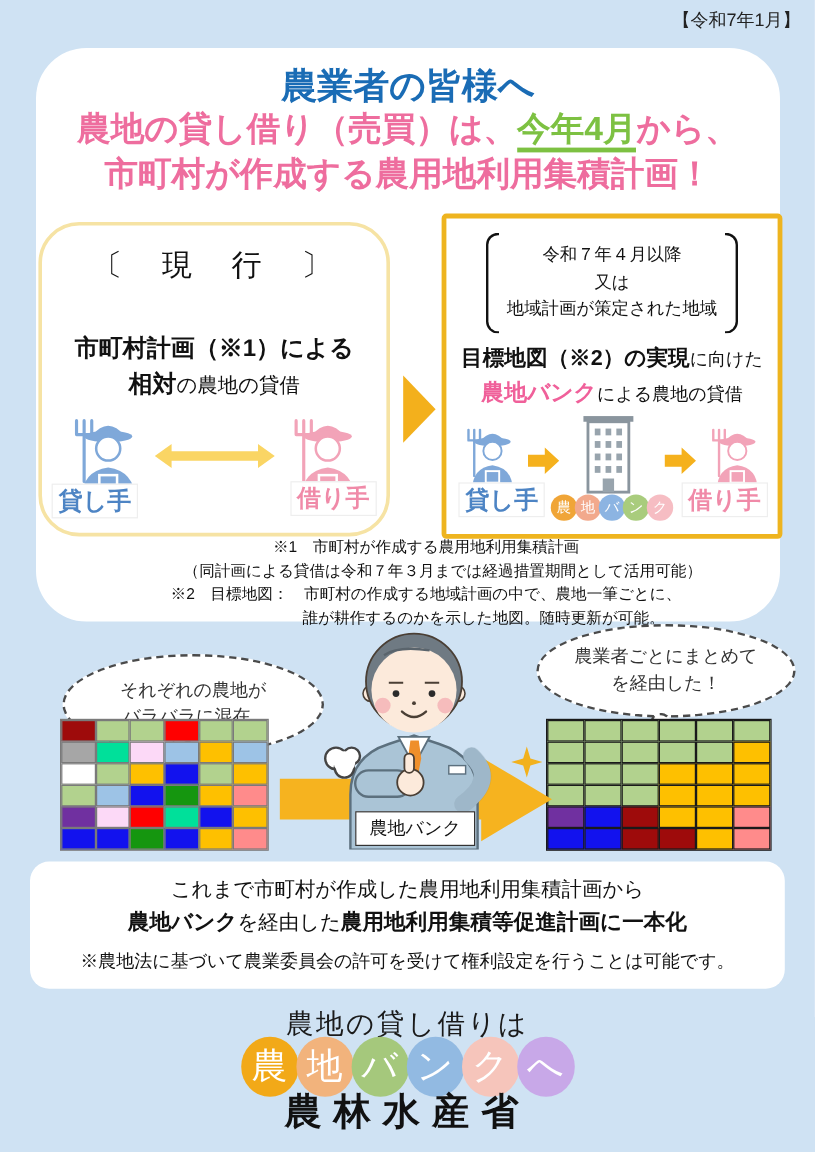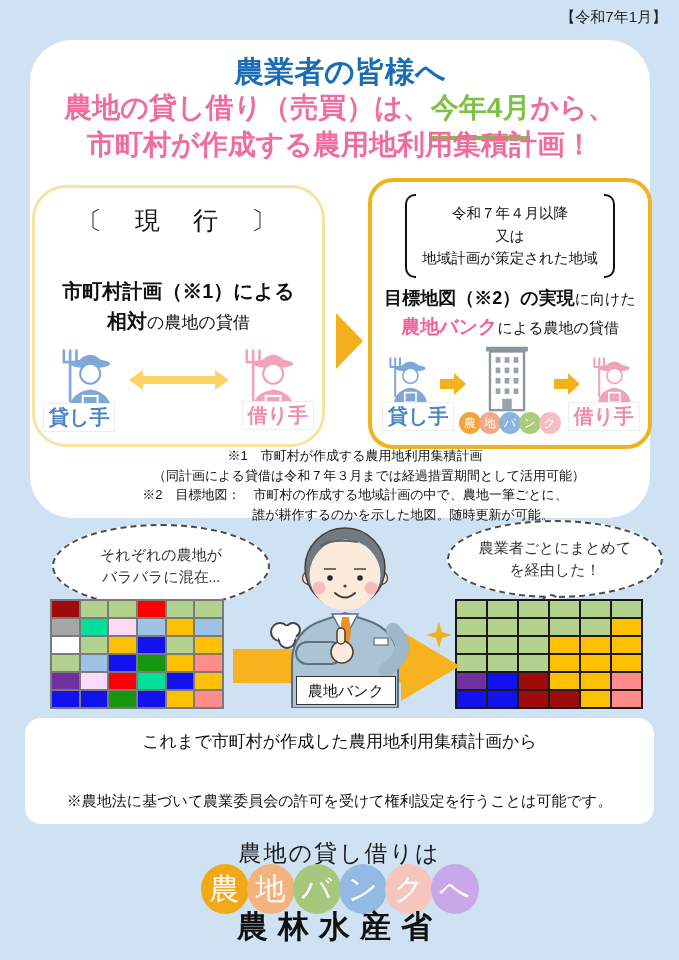--- a/index.html
+++ b/index.html
@@ -9,21 +9,21 @@
   .abs{position:absolute;}
   .ctr{text-align:center;}
 
   
   #date-label{top:8px;right:12px;font-size:15px;color:#222;}
 
   
   #main-card{left:30px;top:40px;width:620px;height:478px;background:#fff;border-radius:42px;}
   #page-title{left:0;top:12px;width:100%;font-size:30px;font-weight:bold;color:#1a6cb5;}
   #headline{left:0;top:50px;width:100%;font-size:28px;font-weight:bold;color:#ee6d9e;line-height:1.32;}
-  .hl-green{color:#7dc142;border-bottom:4px solid #7dc142;padding-bottom:13px;}
+  .hl-green{color:#7dc142;border-bottom:4px solid #7dc142;padding-bottom:0px;}
 
   
   #current-box{left:2px;top:145px;width:287px;height:256px;border:3px solid #f6e3a4;border-radius:34px;background:#fff;}
   #current-bracket{left:0;top:16px;width:100%;font-size:25px;color:#111;letter-spacing:4px;}
   #current-desc{left:0;top:88px;width:100%;line-height:1.5;color:#111;}
   .b20{font-size:20px;font-weight:bold;}
   .n17{font-size:17px;}
   .farmer{position:absolute;}
   #cur-farmer-lender{left:20px;top:152px;width:64px;height:76px;}
   #cur-farmer-borrower{right:20px;top:152px;width:64px;height:76px;}
@@ -31,21 +31,21 @@
   .role-label{position:absolute;font-size:20px;font-weight:bold;background:#fff;padding:0 5px;border:1px solid #eee;}
   .lender{color:#4d84c4;}
   .borrower{color:#f08aa8;}
   #cur-lender-label{left:8px;bottom:12px;}
   #cur-borrower-label{right:8px;bottom:14px;}
 
   
   #mid-arrow{left:306px;top:273px;width:0;height:0;border-left:27px solid #f3b01c;border-top:28px solid transparent;border-bottom:28px solid transparent;}
 
   
-  #future-box{left:338px;top:138px;width:276px;height:263px;border:4px solid #eeb41f;border-radius:25px;background:#fff;}
+  #future-box{left:338px;top:138px;width:276px;height:263px;border:4px solid #eeb41f;border-radius:4px;background:#fff;}
   #cond-row{left:0;top:12px;width:100%;display:flex;justify-content:center;align-items:center;gap:6px;}
   .cbracket{width:9px;height:80px;border:2.5px solid #111;}
   .cbracket.lft{border-right:none;border-radius:10px 0 0 10px;}
   .cbracket.rgt{border-left:none;border-radius:0 10px 10px 0;}
   #cond-lines{font-size:14.5px;color:#111;line-height:1.55;text-align:center;}
   #future-desc1{left:0;top:104px;width:100%;color:#111;}
   .b18{font-size:18px;font-weight:bold;}
   .n15{font-size:15px;font-family:Liberation Mono, monospace;}
   #future-desc2{left:0;top:132px;width:100%;color:#111;}
   .bank-pink{font-size:19px;font-weight:bold;color:#f0609a;}
@@ -60,21 +60,21 @@
   #fut-lender-label{left:10px;bottom:14px;}
   #fut-borrower-label{right:8px;bottom:14px;}
 
   
   #footnotes{left:45px;top:406px;width:560px;font-size:13px;color:#111;line-height:1.5;text-align:center;}
   .fn-indent1{padding-left:28px;}
   .fn-indent2{padding-left:96px;}
 
   
   .bubble{position:absolute;background:#fff;border:2px dashed #4a4a4a;border-radius:50%;display:flex;flex-direction:column;justify-content:center;text-align:center;font-family:"Liberation Serif",serif;font-size:15px;color:#333;line-height:1.5;}
-  #bubble-left{left:52px;top:524px;width:214px;height:80px;}
+  #bubble-left{left:52px;top:545px;width:214px;height:80px;}
   #bubble-right{left:447px;top:520px;width:212px;height:74px;}
   .bubble-tail1{position:absolute;width:13px;height:11px;background:#fff;border:2px dashed #4a4a4a;border-radius:50%;}
   .bubble-tail2{position:absolute;width:8px;height:7px;background:#fff;border:1.5px dashed #4a4a4a;border-radius:50%;}
   #tail-l1{left:150px;top:604px;}#tail-l2{left:143px;top:616px;}
   #tail-r1{left:542px;top:594px;}#tail-r2{left:535px;top:606px;}
 
   .land-grid{position:absolute;display:grid;grid-template-columns:repeat(6,1fr);grid-auto-rows:1fr;}
   #grid-left{left:50px;top:599px;width:172px;height:108px;border:1px solid #7a7a7a;}
   #grid-left .cell{border:0.8px solid #7a7a7a;}
   #grid-right{left:455px;top:599px;width:186px;height:108px;border:1px solid #1a1a1a;}
@@ -353,20 +353,23 @@
     <circle cx="19" cy="20" r="8" fill="#fff" stroke="#444" stroke-width="2"></circle>
     <circle cx="19" cy="15" r="9" fill="#fff"></circle>
   </svg>
   <svg class="abs" id="sparkle" width="30" height="30" viewBox="-15 -15 30 30">
     <path d="M0 -13 L3 -3 L13 0 L3 3 L0 13 L-3 3 L-13 0 L-3 -3 Z" fill="#f2b11c"></path>
   </svg>
   <div class="abs" id="bank-tag">農地バンク</div>
 
   <div class="abs" id="summary-card">
     <div class="abs ctr" id="summary-l1">これまで市町村が作成した農用地利用集積計画から</div>
+    <div class="abs ctr" id="summary-l2">
+      <span class="b-sum">農地バンク</span><span>を経由した</span><span class="b-sum">農用地利用集積等促進計画に一本化</span>
+    </div>
     <div class="abs ctr" id="summary-note">※農地法に基づいて農業委員会の許可を受けて権利設定を行うことは可能です。</div>
   </div>
 
   <div class="abs ctr" id="footer-tagline">農地の貸し借りは</div>
   <div class="abs" id="footer-circles">
       <span class="big-circle" style="background: rgb(242, 169, 24);">農</span>
       <span class="big-circle" style="background: rgb(242, 179, 124);">地</span>
       <span class="big-circle" style="background: rgb(165, 200, 124);">バ</span>
       <span class="big-circle" style="background: rgb(146, 186, 226);">ン</span>
       <span class="big-circle" style="background: rgb(246, 197, 187);">ク</span>

